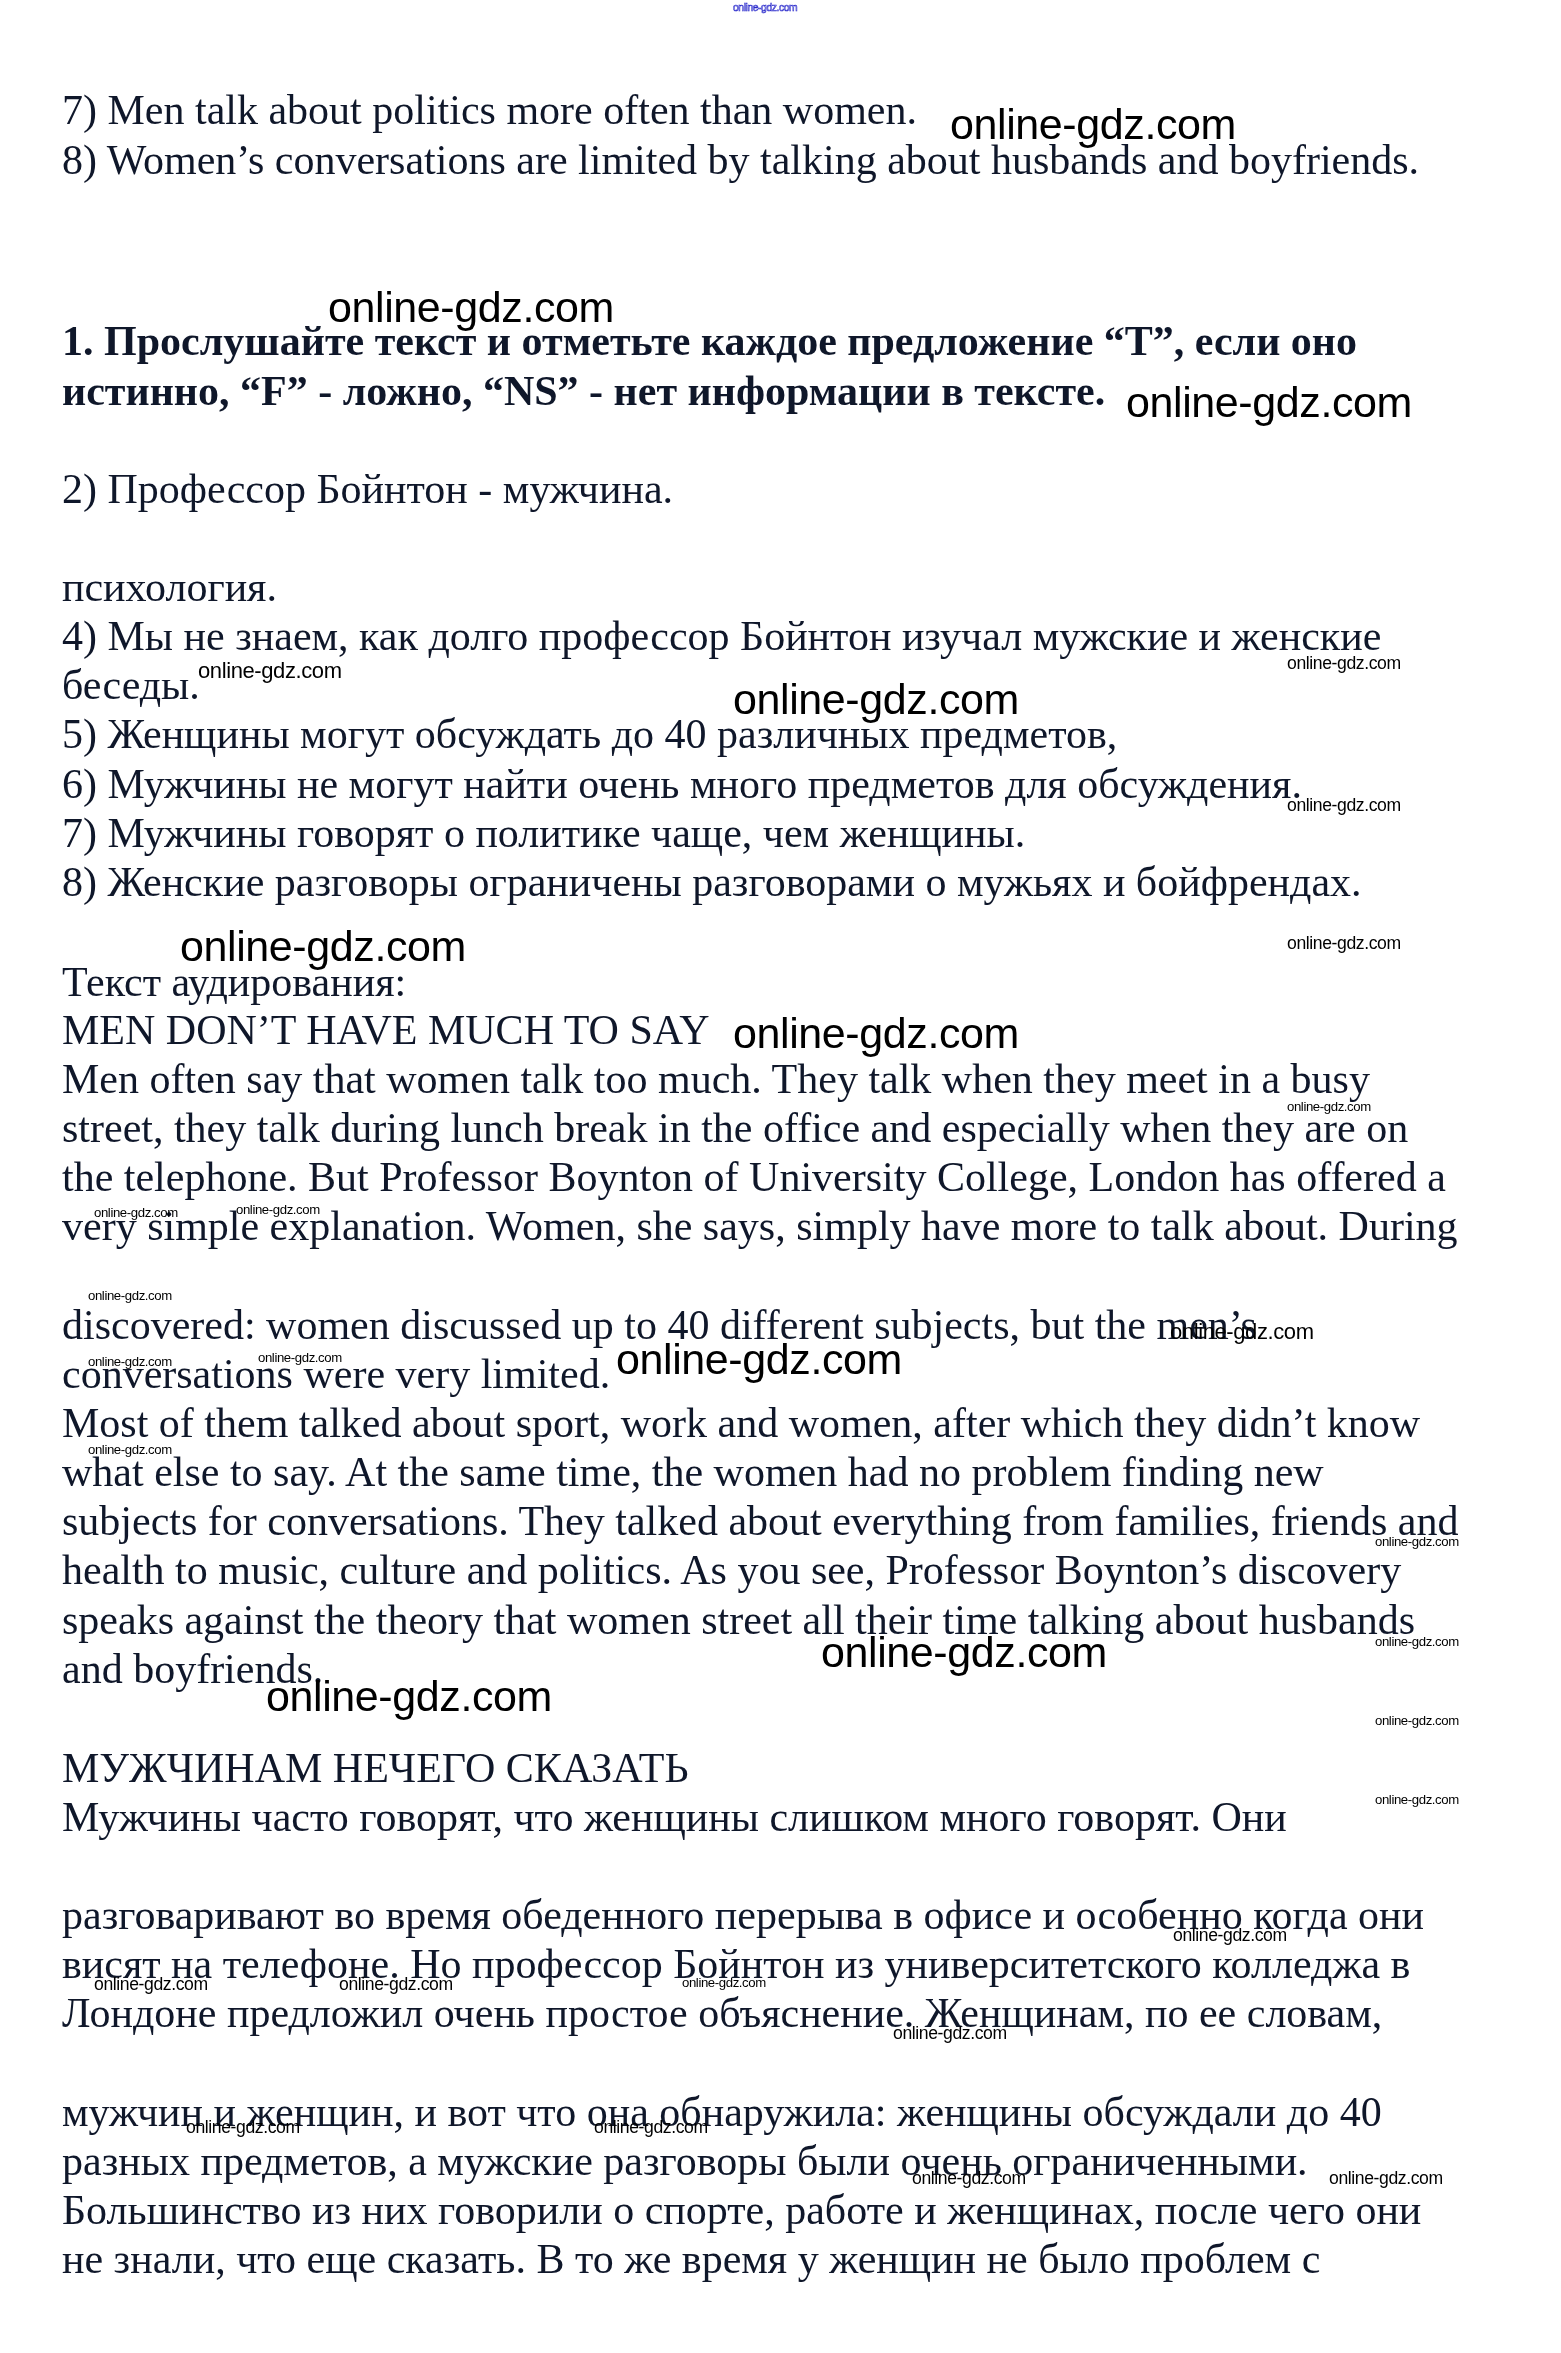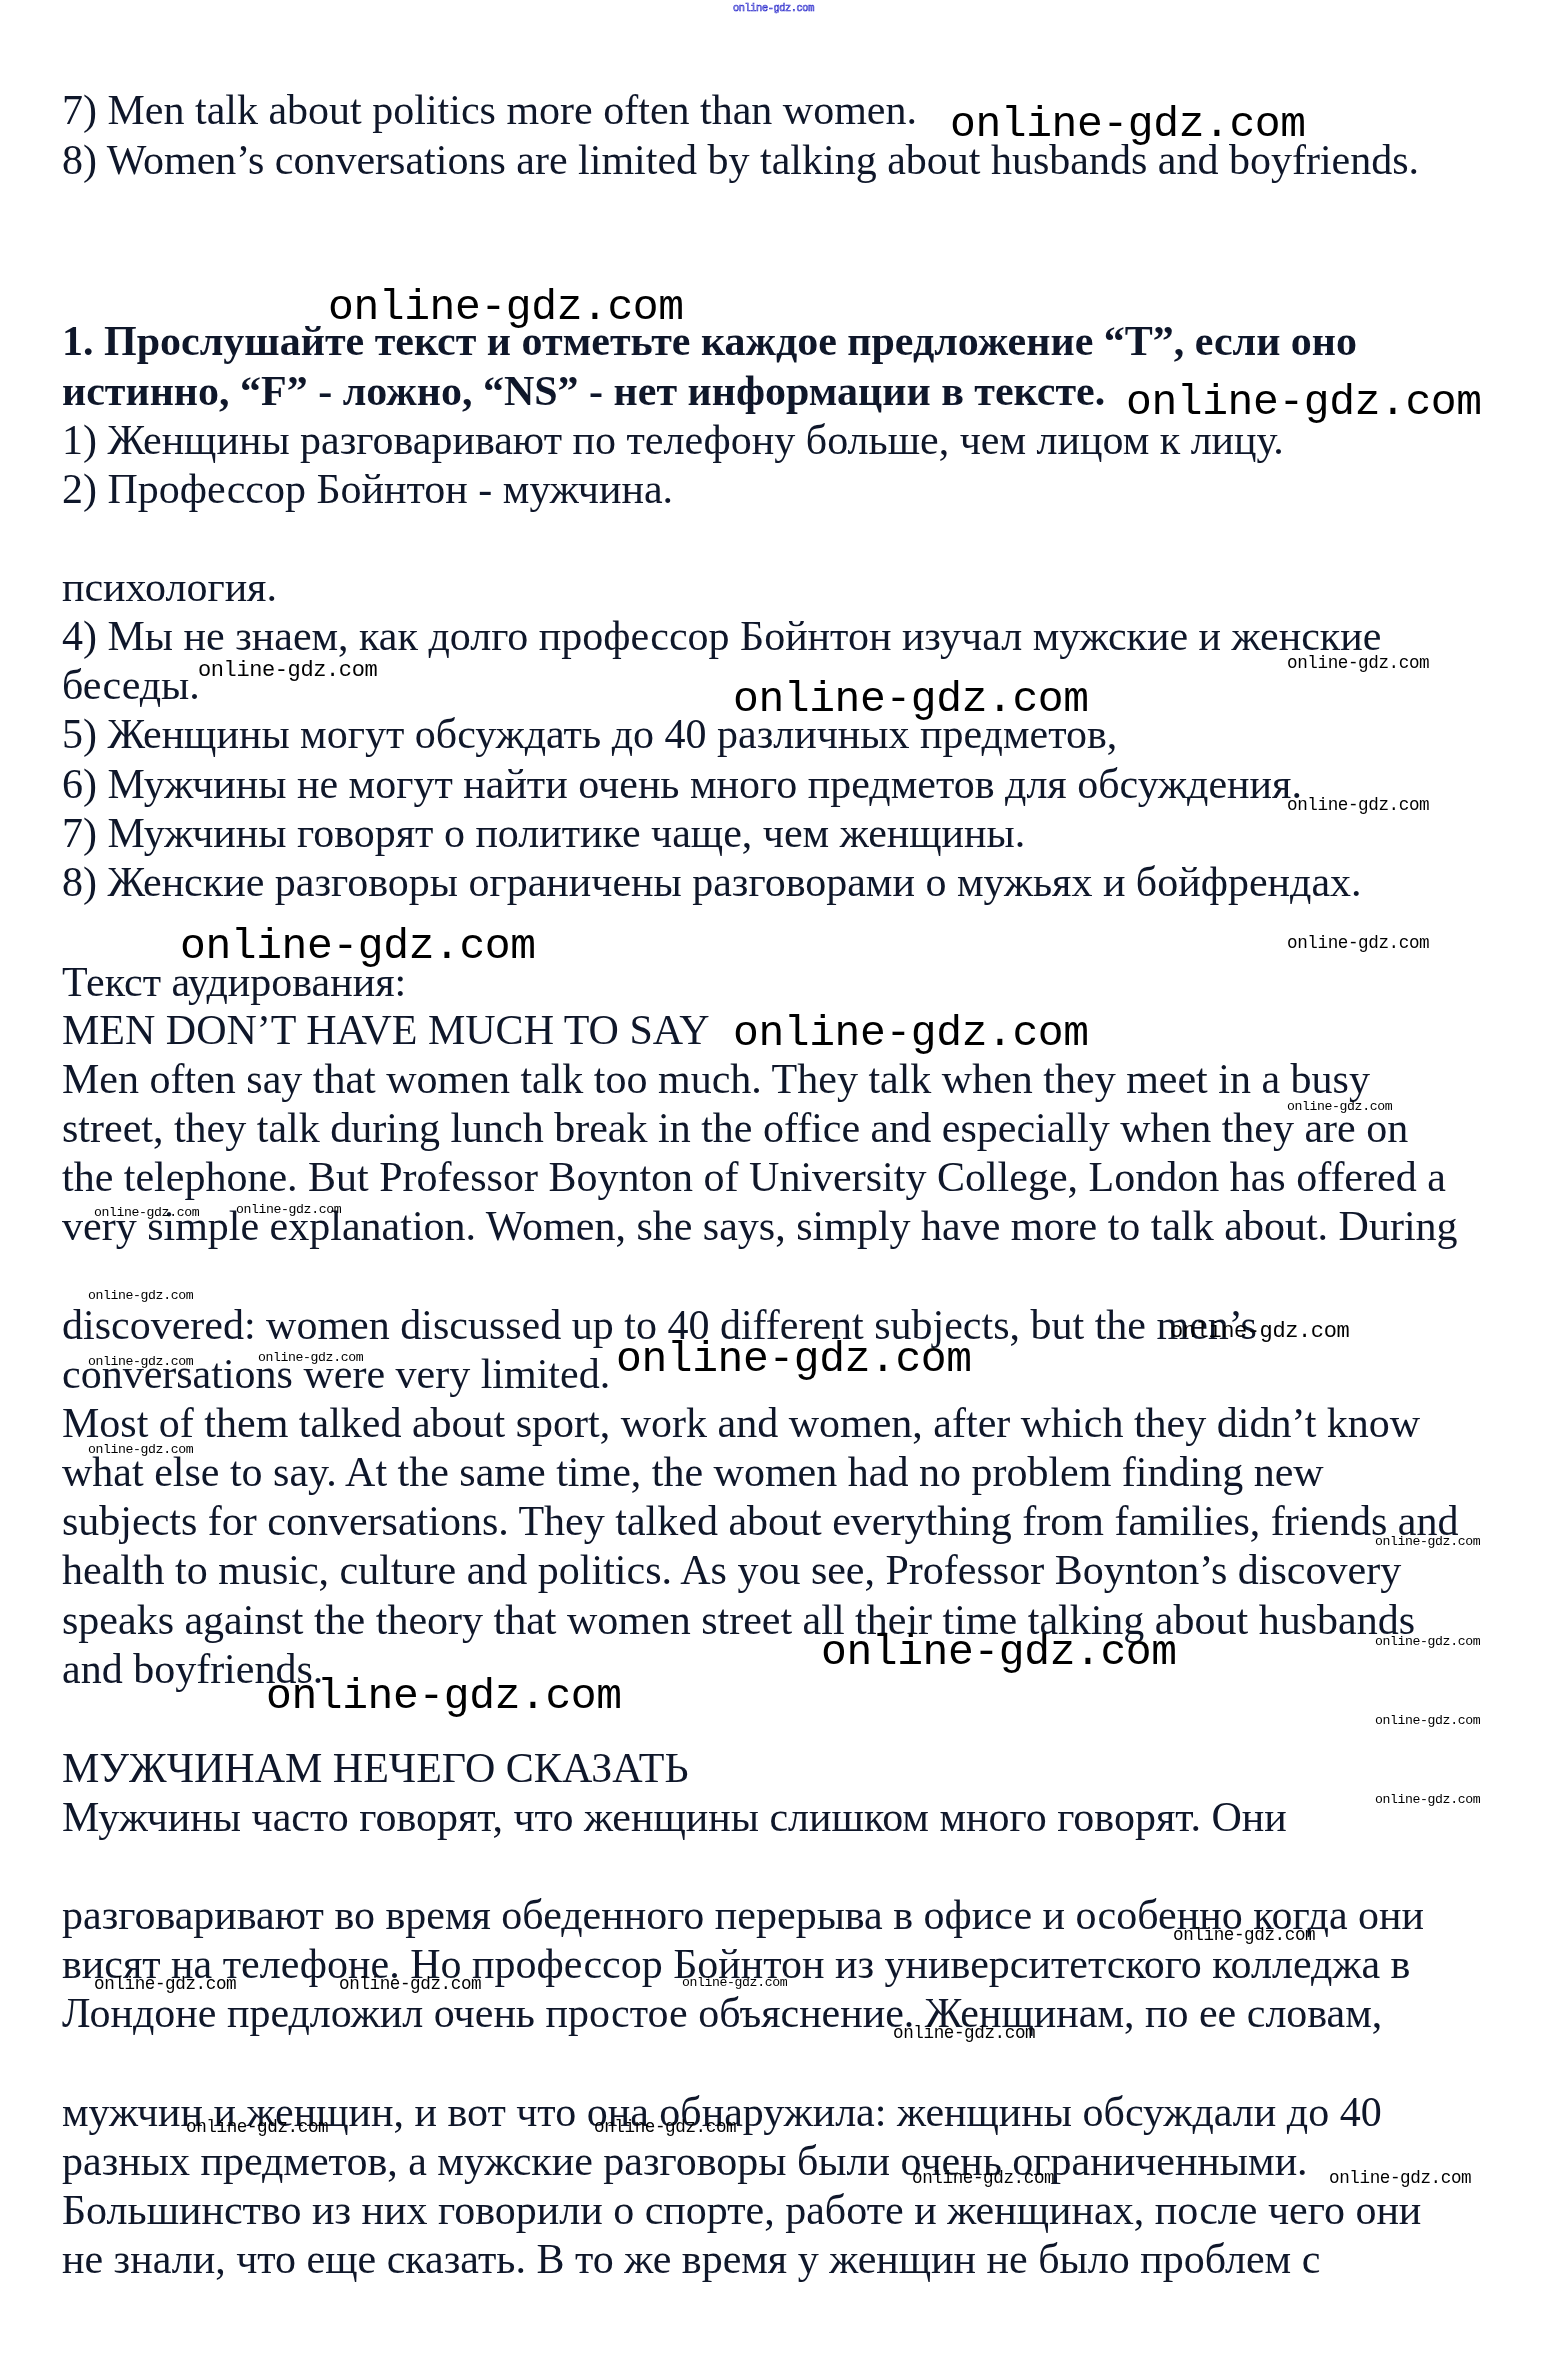--- a/index.html
+++ b/index.html
@@ -6,21 +6,21 @@
   body { width: 1561px; height: 2354px; position: relative; overflow: hidden; }
   .page { position: absolute; left: 0; top: 0; width: 1561px; height: 2354px; background: #fff; }
   .ln {
     position: absolute; left: 62px; white-space: nowrap;
     font-family: "Liberation Serif", "DejaVu Serif", serif;
     font-size: 42px; line-height: 1; color: #0f172a;
   }
   .ln.b { font-weight: bold; }
   .wm {
     position: absolute; white-space: nowrap;
-    font-family: Liberation Mono, monospace;
+    font-family: Liberation Sans, sans-serif;
     color: #000; line-height: 1; letter-spacing: -0.4px;
   }
   .wm.xl { font-size: 43px; }
   .wm.md { font-size: 22px; }
   .wm.sm { font-size: 17.6px; }
   .wm.xs { font-size: 13.2px; }
   .wm.top {
     font-size: 10.3px; color: transparent; -webkit-text-stroke: 0.6px #2a2acc;
     left: 733px; top: 2.9px;
   }
@@ -31,21 +31,20 @@
 <div class="page">
 
   <div class="wm top">online-gdz.com</div>
 
   <div class="ln" style="top:89px">7) Men talk about politics more often than women.</div>
   <div class="ln" style="top:139px">8) Women’s conversations are limited by talking about husbands and boyfriends.</div>
 
   <div class="ln b" style="top:320px">1. Прослушайте текст и отметьте каждое предложение “T”, если оно</div>
   <div class="ln b" style="top:370px">истинно, “F” - ложно, “NS” - нет информации в тексте.</div>
 
-  <div class="ln" style="top:419px">1) Женщины разговаривают по телефону больше, чем лицом к лицу.</div>
   <div class="ln" style="top:468px">2) Профессор Бойнтон - мужчина.</div>
   <div class="ln" style="top:566px">психология.</div>
   <div class="ln" style="top:615px">4) Мы не знаем, как долго профессор Бойнтон изучал мужские и женские</div>
   <div class="ln" style="top:664px">беседы.</div>
   <div class="ln" style="top:713px">5) Женщины могут обсуждать до 40 различных предметов,</div>
   <div class="ln" style="top:763px">6) Мужчины не могут найти очень много предметов для обсуждения.</div>
   <div class="ln" style="top:812px">7) Мужчины говорят о политике чаще, чем женщины.</div>
   <div class="ln" style="top:861px">8) Женские разговоры ограничены разговорами о мужьях и бойфрендах.</div>
 
   <div class="ln" style="top:961px">Текст аудирования:</div>

